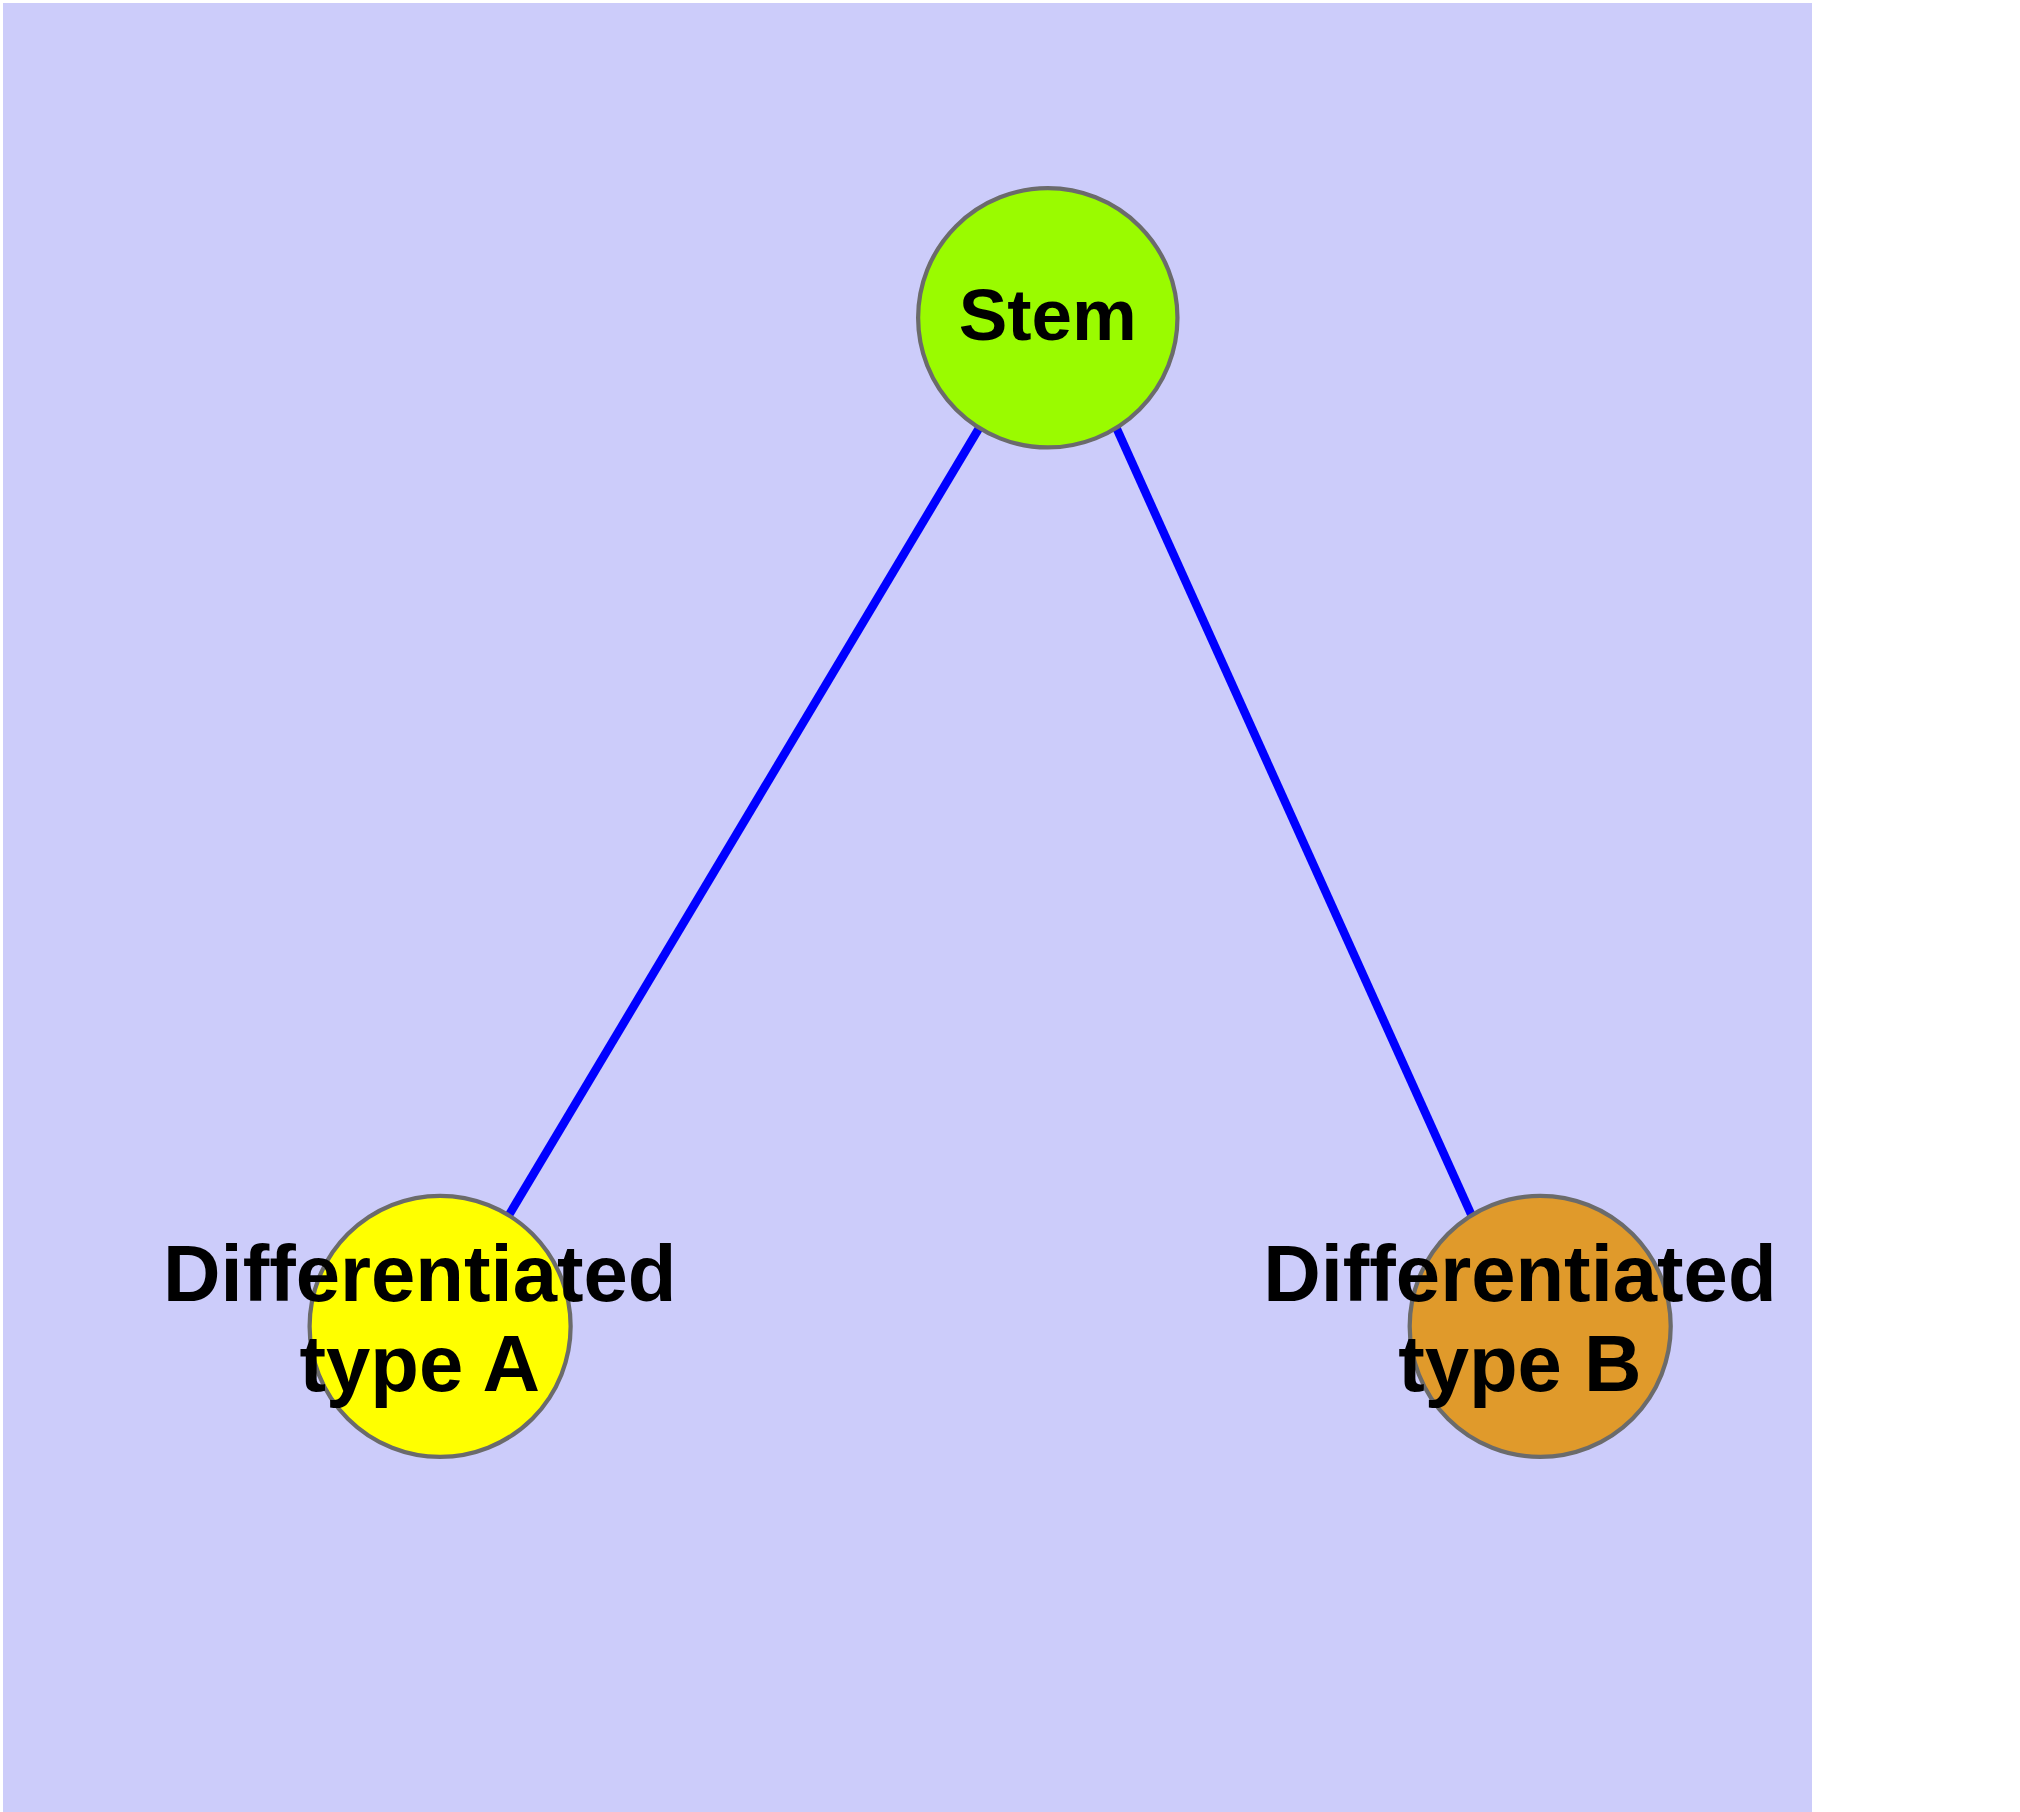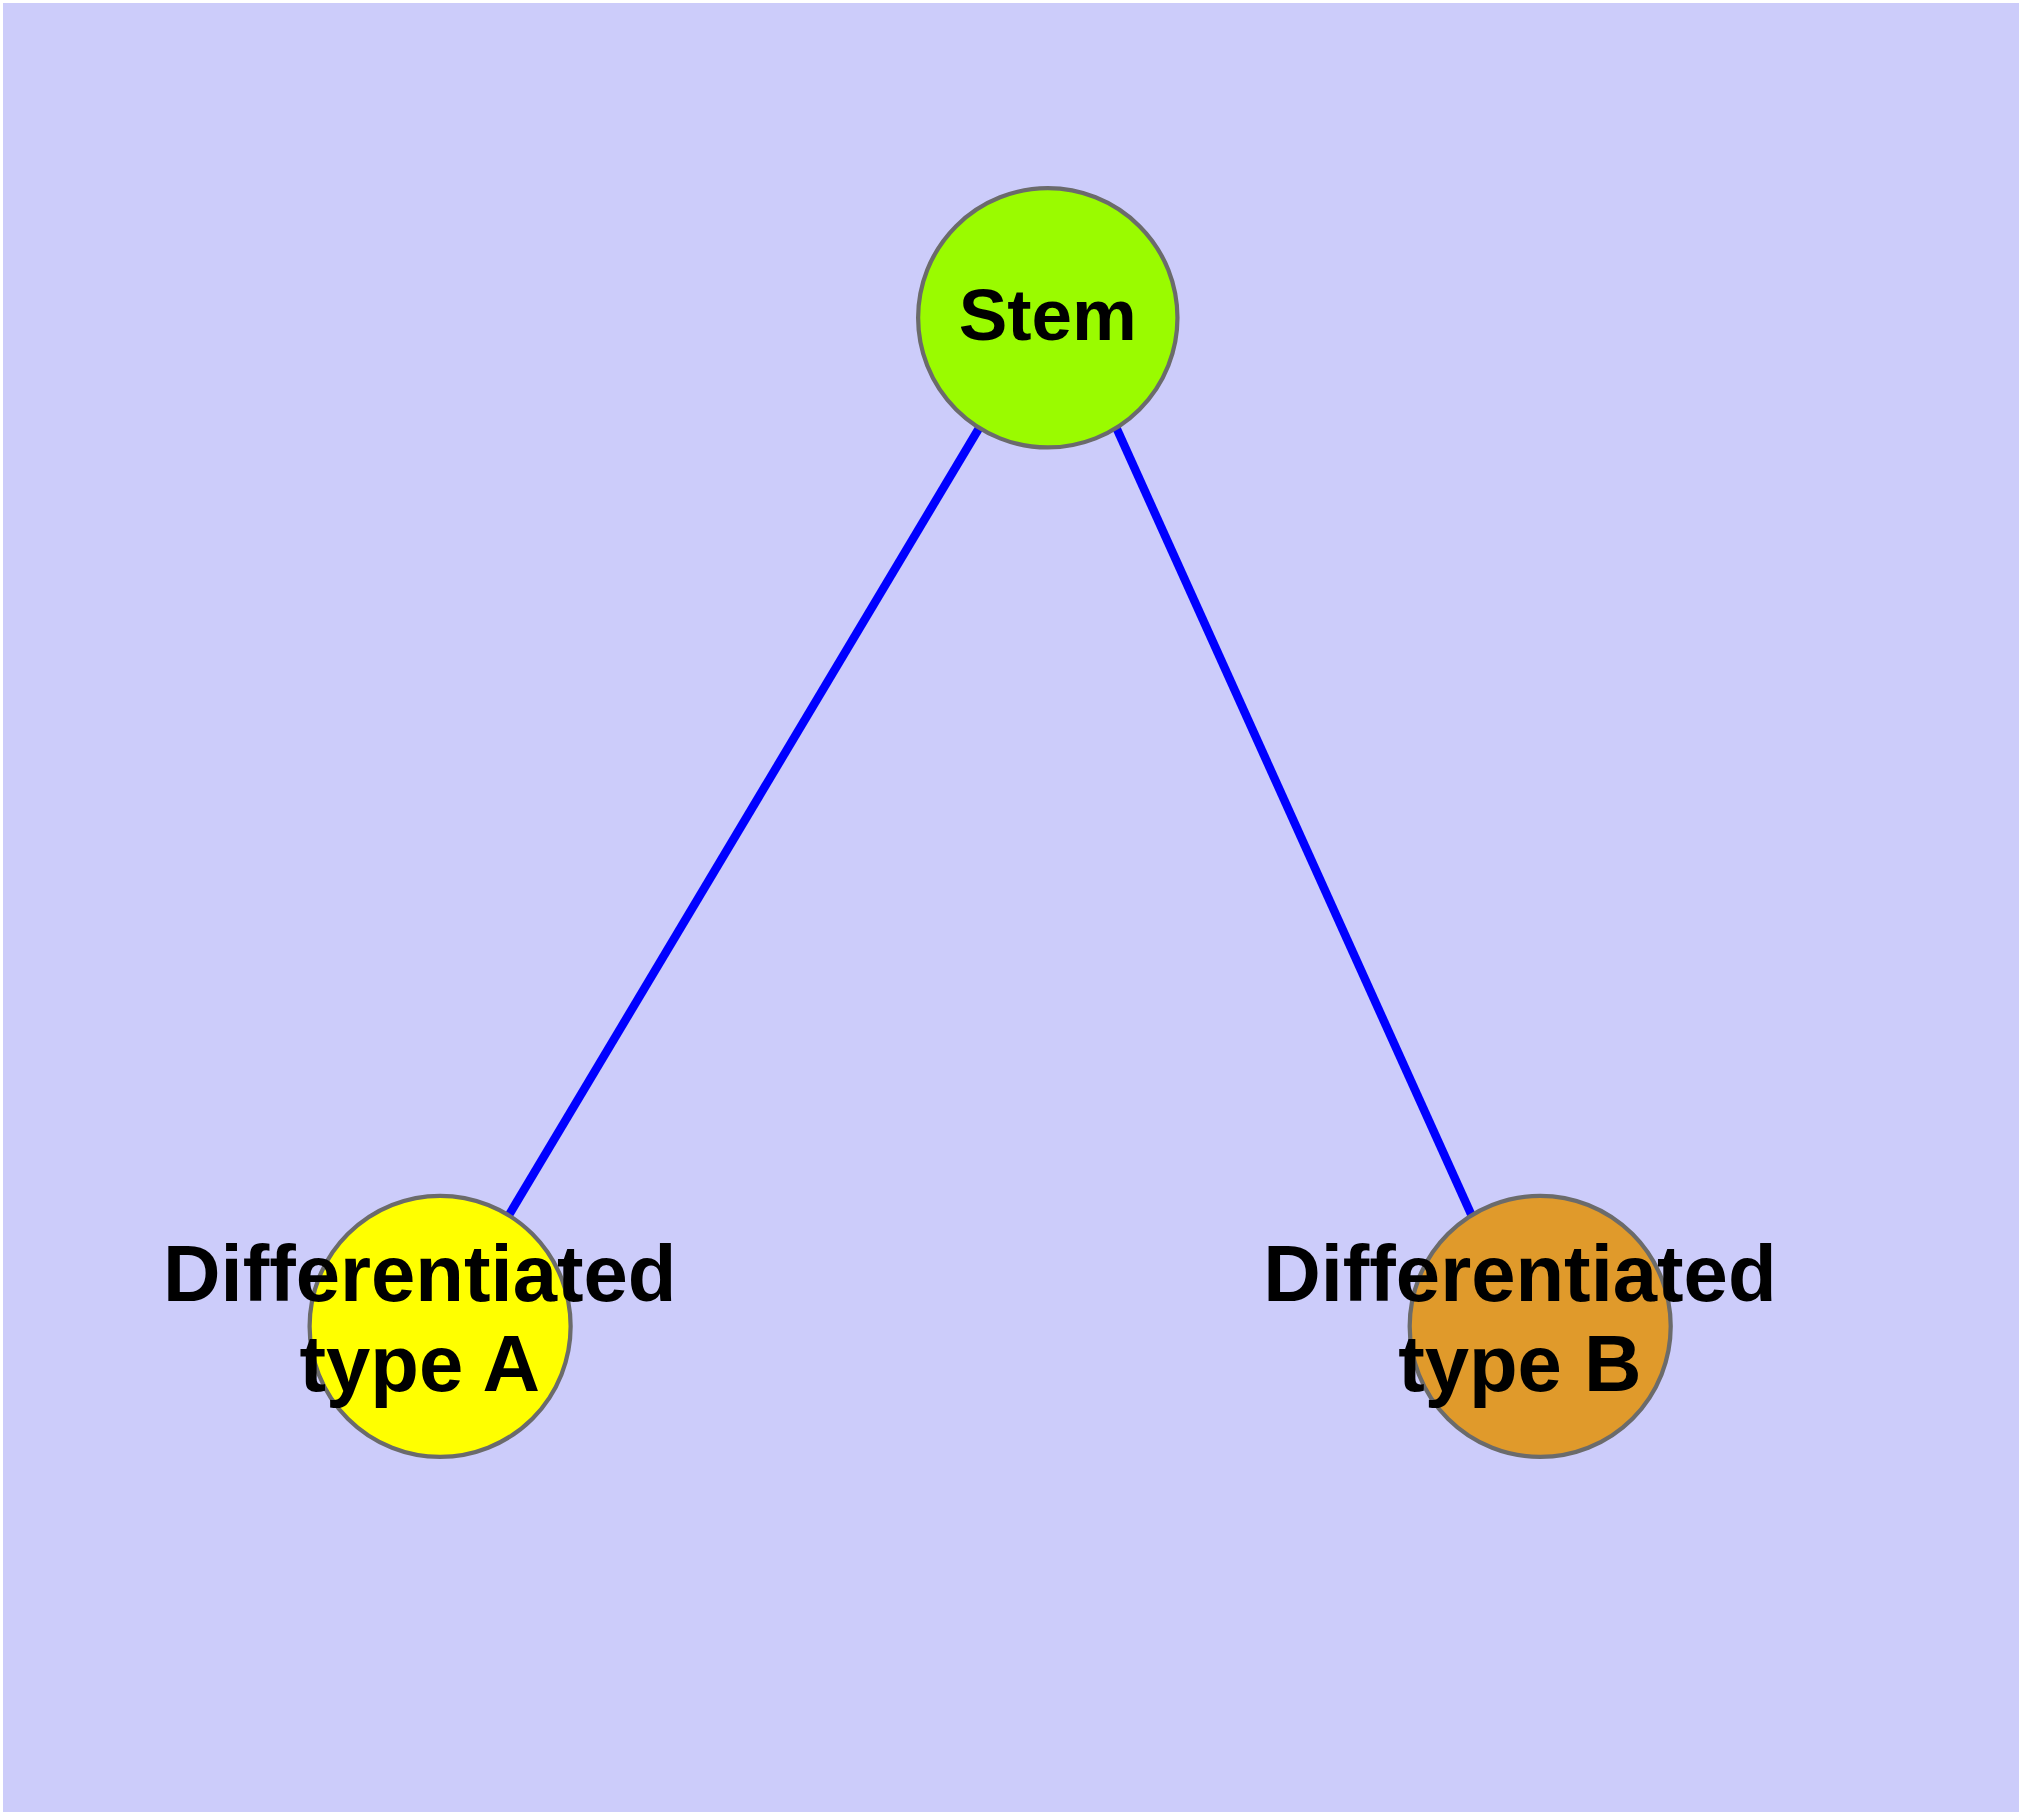--- a/index.html
+++ b/index.html
@@ -2,21 +2,21 @@
 <html style="font-size:13.6px"><head>
 <meta charset="utf-8">
 <style>
   html, body {
     margin: 0;
     padding: 0;
     background: #ffffff;
   }
   #canvas {
     position: relative;
-    width: 2019px;
+    width: 1812px;
     height: 1812px;
     background: #ffffff;
     overflow: hidden;
     font-family: "Liberation Sans", sans-serif;
   }
   #plot-area {
     position: absolute;
     left: 3.4px;
     top: 3.4px;
     width: 2017px;

